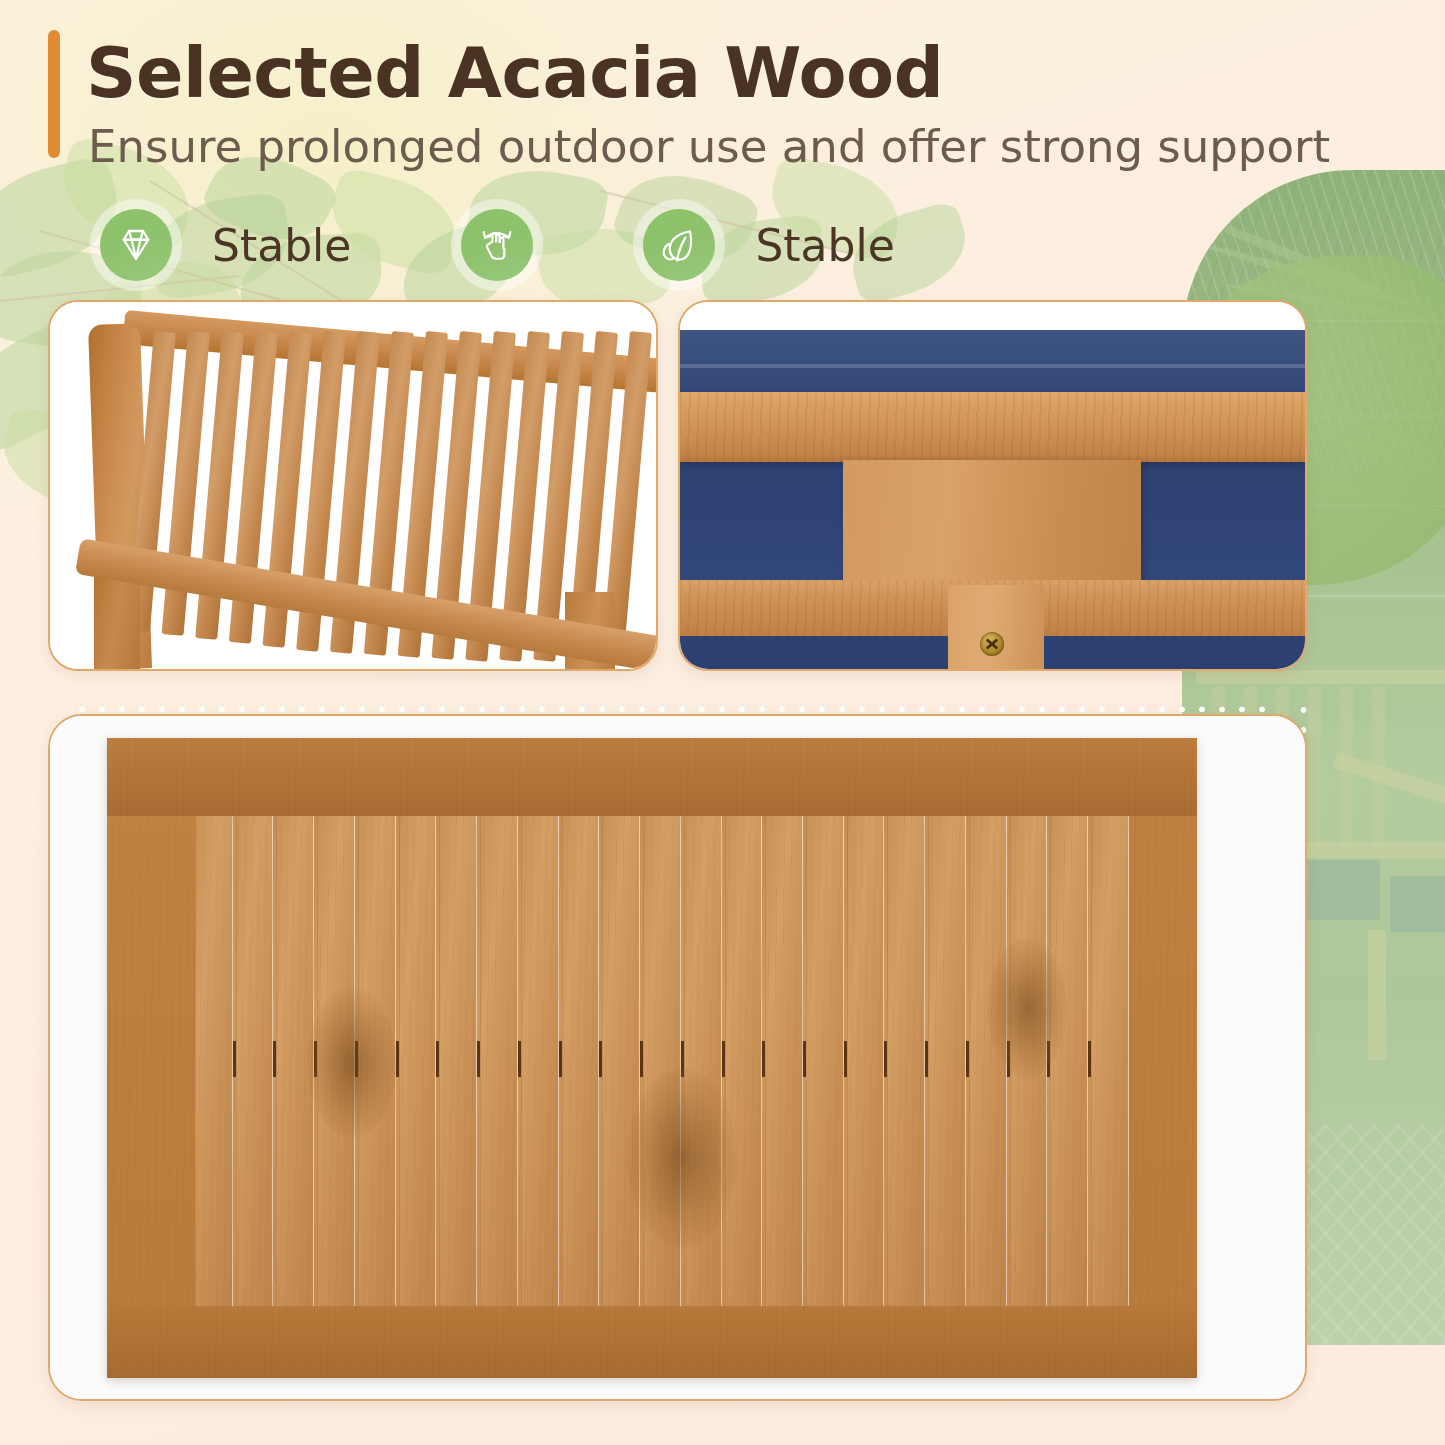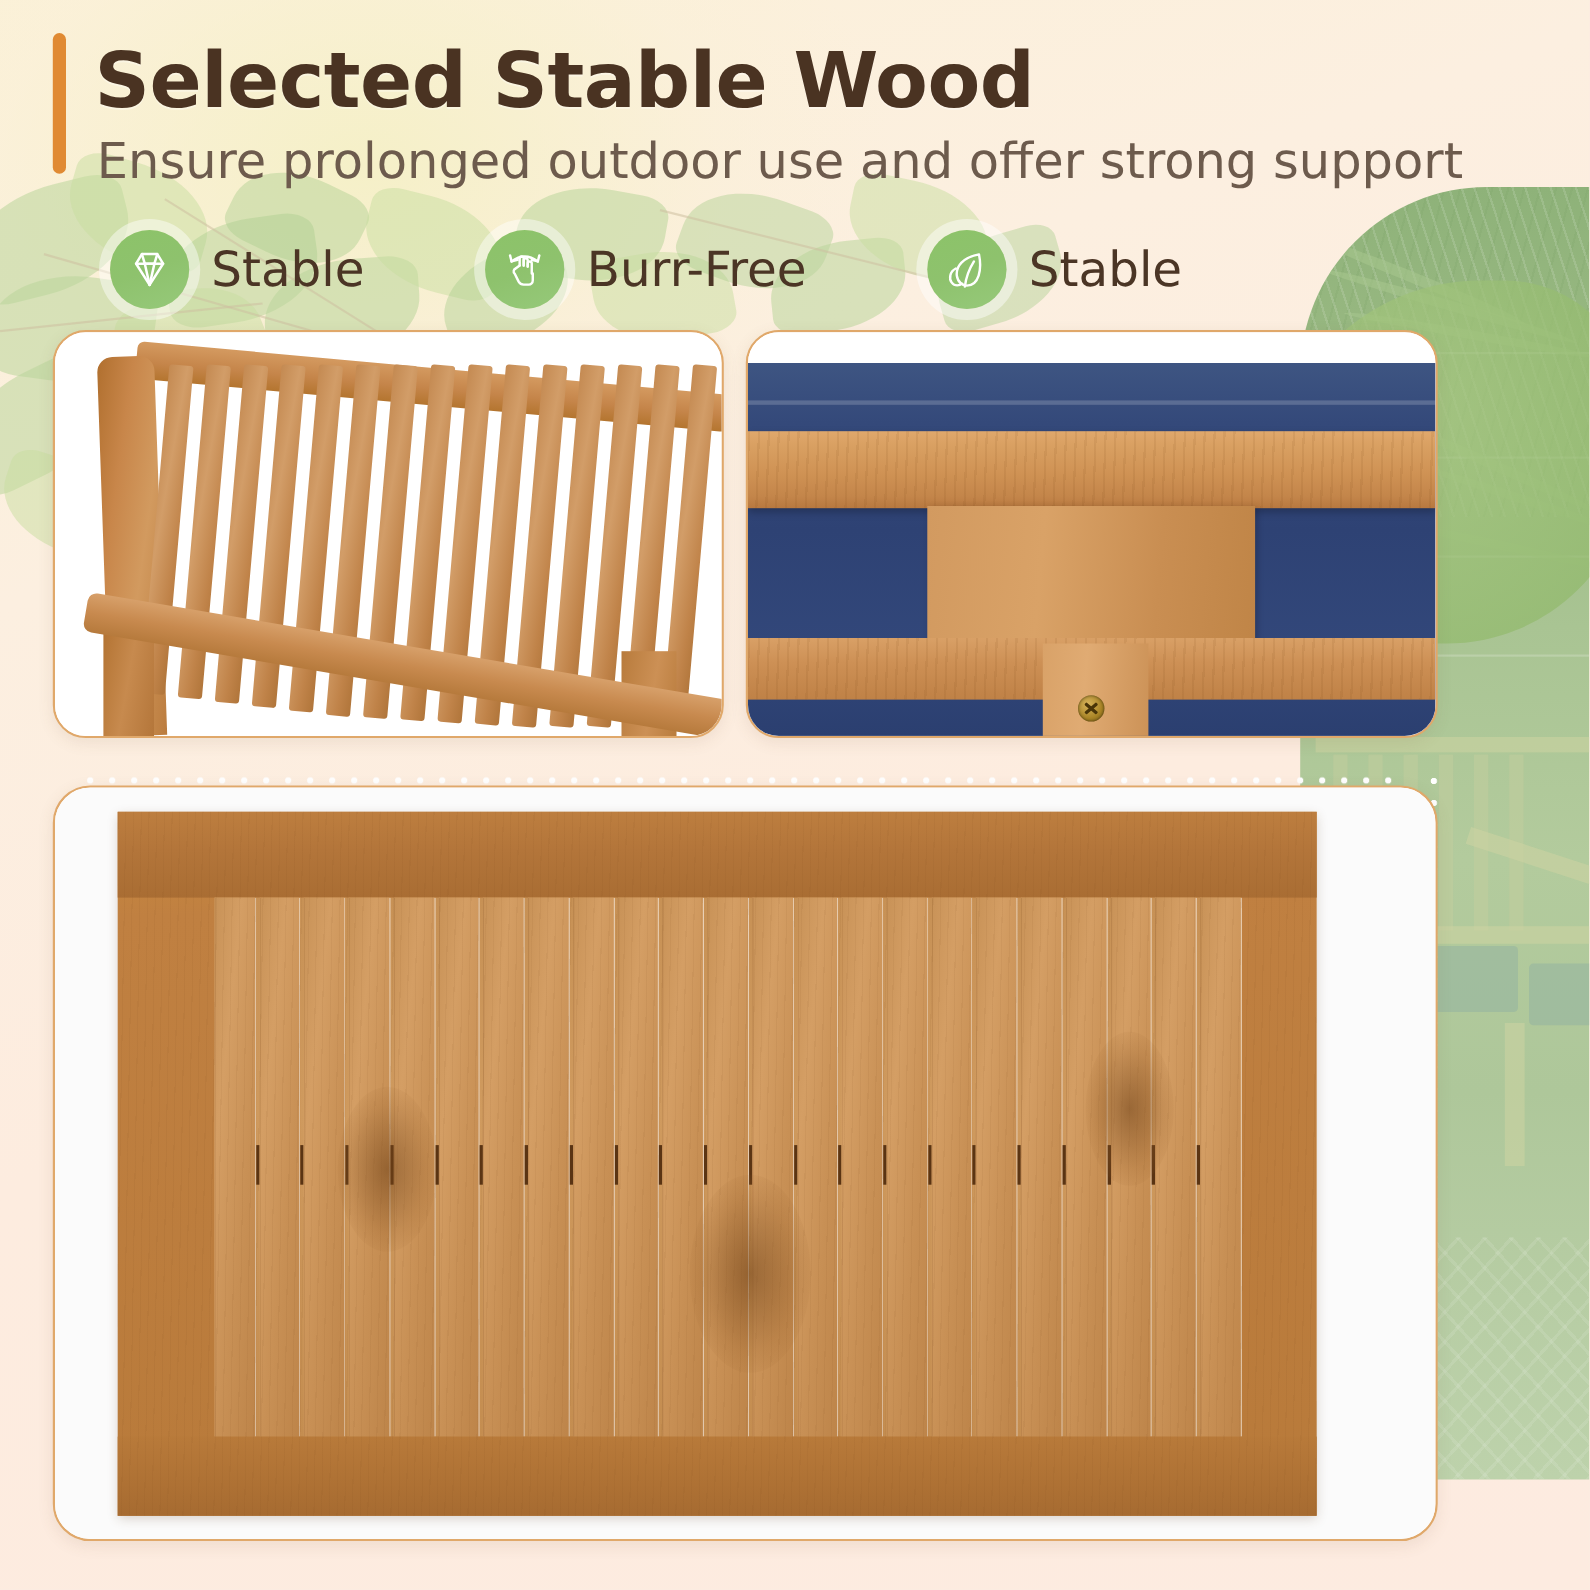--- a/index.html
+++ b/index.html
@@ -60,21 +60,21 @@
     white-space:nowrap;
   }
   .subtitle{
     position:absolute;left:88px;top:120px;
     font-size:45px;color:#6d5b4d;white-space:nowrap;
     font-family:"DejaVu Sans", sans-serif;
   }
 
   
   .badges{position:absolute;left:100px;top:202px;height:86px;display:flex;align-items:center;gap:0;}
-  .badge{display:flex;align-items:center;margin-right:110px;}
+  .badge{display:flex;align-items:center;margin-right:110px;gap:20px;}
   .badge:last-child{margin-right:0;}
   .badge-ico{
     width:72px;height:72px;border-radius:50%;
     background:linear-gradient(160deg,#8cc369 0%,#8ec26d 50%,#96c97a 100%);
     display:flex;align-items:center;justify-content:center;flex:none;
     box-shadow:0 0 0 10px rgba(255,255,255,.45);
   }
   .badge-label{
     margin-left:20px;font-size:44px;color:#4b3525;white-space:nowrap;
     font-family:"DejaVu Sans", sans-serif;
@@ -273,21 +273,21 @@
     <div class="leaf" style="left:-40px;top:340px;width:140px;height:92px;transform:rotate(-26deg);"></div>
     <div class="leaf v2" style="left:0px;top:420px;width:120px;height:80px;transform:rotate(18deg);"></div>
     <div class="twig" style="left:40px;top:230px;width:300px;transform:rotate(16deg);"></div>
     <div class="twig" style="left:150px;top:180px;width:260px;transform:rotate(32deg);"></div>
     <div class="twig" style="left:0px;top:300px;width:240px;transform:rotate(-6deg);"></div>
     <div class="twig" style="left:600px;top:190px;width:260px;transform:rotate(14deg);"></div>
   </div>
   <div class="bigleafBR"></div>
 
   <div class="accentbar"></div>
-  <div class="title">Selected Stable Wood</div>
+  <div class="title">Selected Acacia Wood</div>
   <div class="subtitle">Ensure prolonged outdoor use and offer strong support</div>
 
   <div class="badges">
 
     <div class="badge">
       <span class="badge-ico">
         <svg width="42" height="42" viewBox="0 0 48 48" fill="none" stroke="#ffffff" stroke-width="2.6" stroke-linejoin="round" stroke-linecap="round">
           <path d="M10 18 L24 40 L38 18 L32 8 L16 8 Z"></path>
           <path d="M10 18 H38"></path>
           <path d="M16 8 L19 18 L24 40"></path>
@@ -303,21 +303,20 @@
         <svg width="44" height="44" viewBox="0 0 48 48" fill="none" stroke="#ffffff" stroke-width="2.4" stroke-linejoin="round" stroke-linecap="round">
           <path d="M11 16 Q24 6 37 16"></path>
           <path d="M11 16 l-1.5 -6 M11 16 l6 -1.5"></path>
           <path d="M37 16 l1.5 -6 M37 16 l-6 -1.5"></path>
           <path d="M19 20 V13 a2 2 0 0 1 4 0 v7"></path>
           <path d="M23 20 V15 a2 2 0 0 1 4 0 v6"></path>
           <path d="M27 21 v-3 a2 2 0 0 1 4 0 v10"></path>
           <path d="M19 20 l-4 3 a3 3 0 0 0 -1 5 l4 8 a6 6 0 0 0 5 3 h5 a4 4 0 0 0 4 -4 v-7"></path>
         </svg>
       </span>
-      <span class="badge-label">Burr-Free</span>
     </div>
 
     <div class="badge">
       <span class="badge-ico">
         <svg width="44" height="44" viewBox="0 0 48 48" fill="none" stroke="#ffffff" stroke-width="2.4" stroke-linejoin="round" stroke-linecap="round">
           <path d="M36 9 C20 12 13 21 14 30 c1 7 6 10 10 10 C36 40 39 24 36 9 Z"></path>
           <path d="M31 16 C26 24 23 32 22 41"></path>
           <path d="M13 23 C7 26 6 33 9 37 c3 4 8 3 10 1"></path>
         </svg>
       </span>

